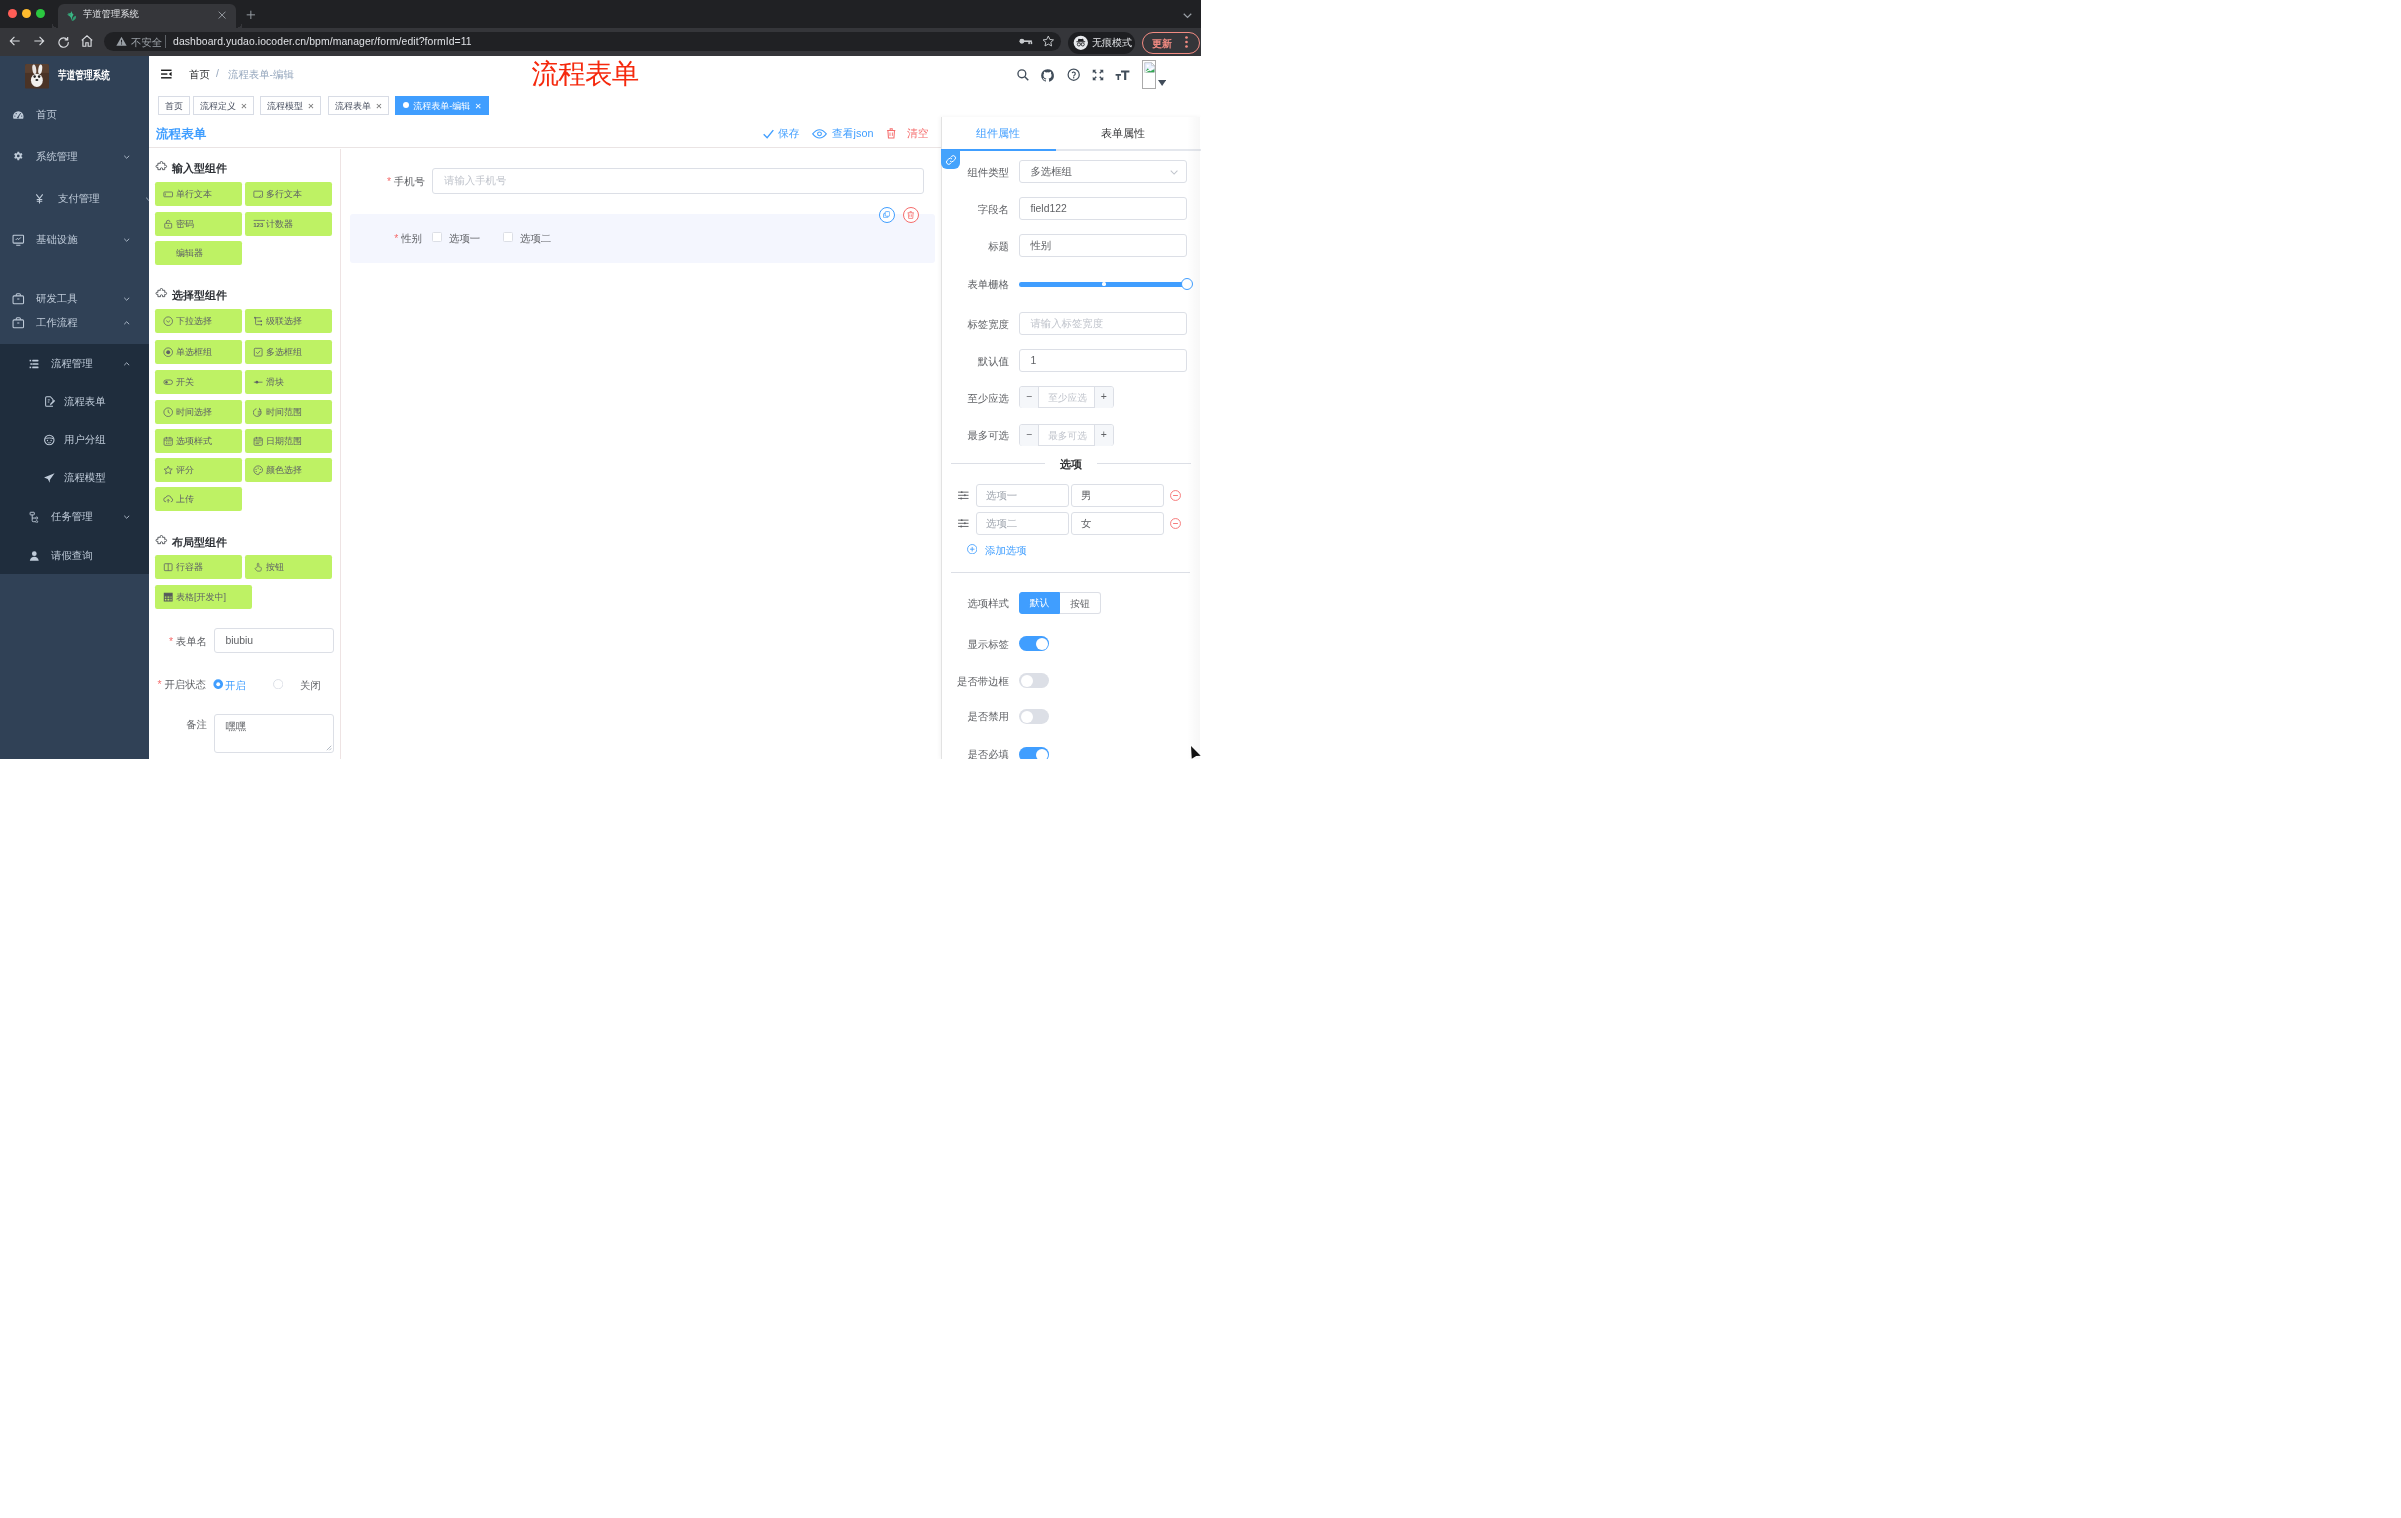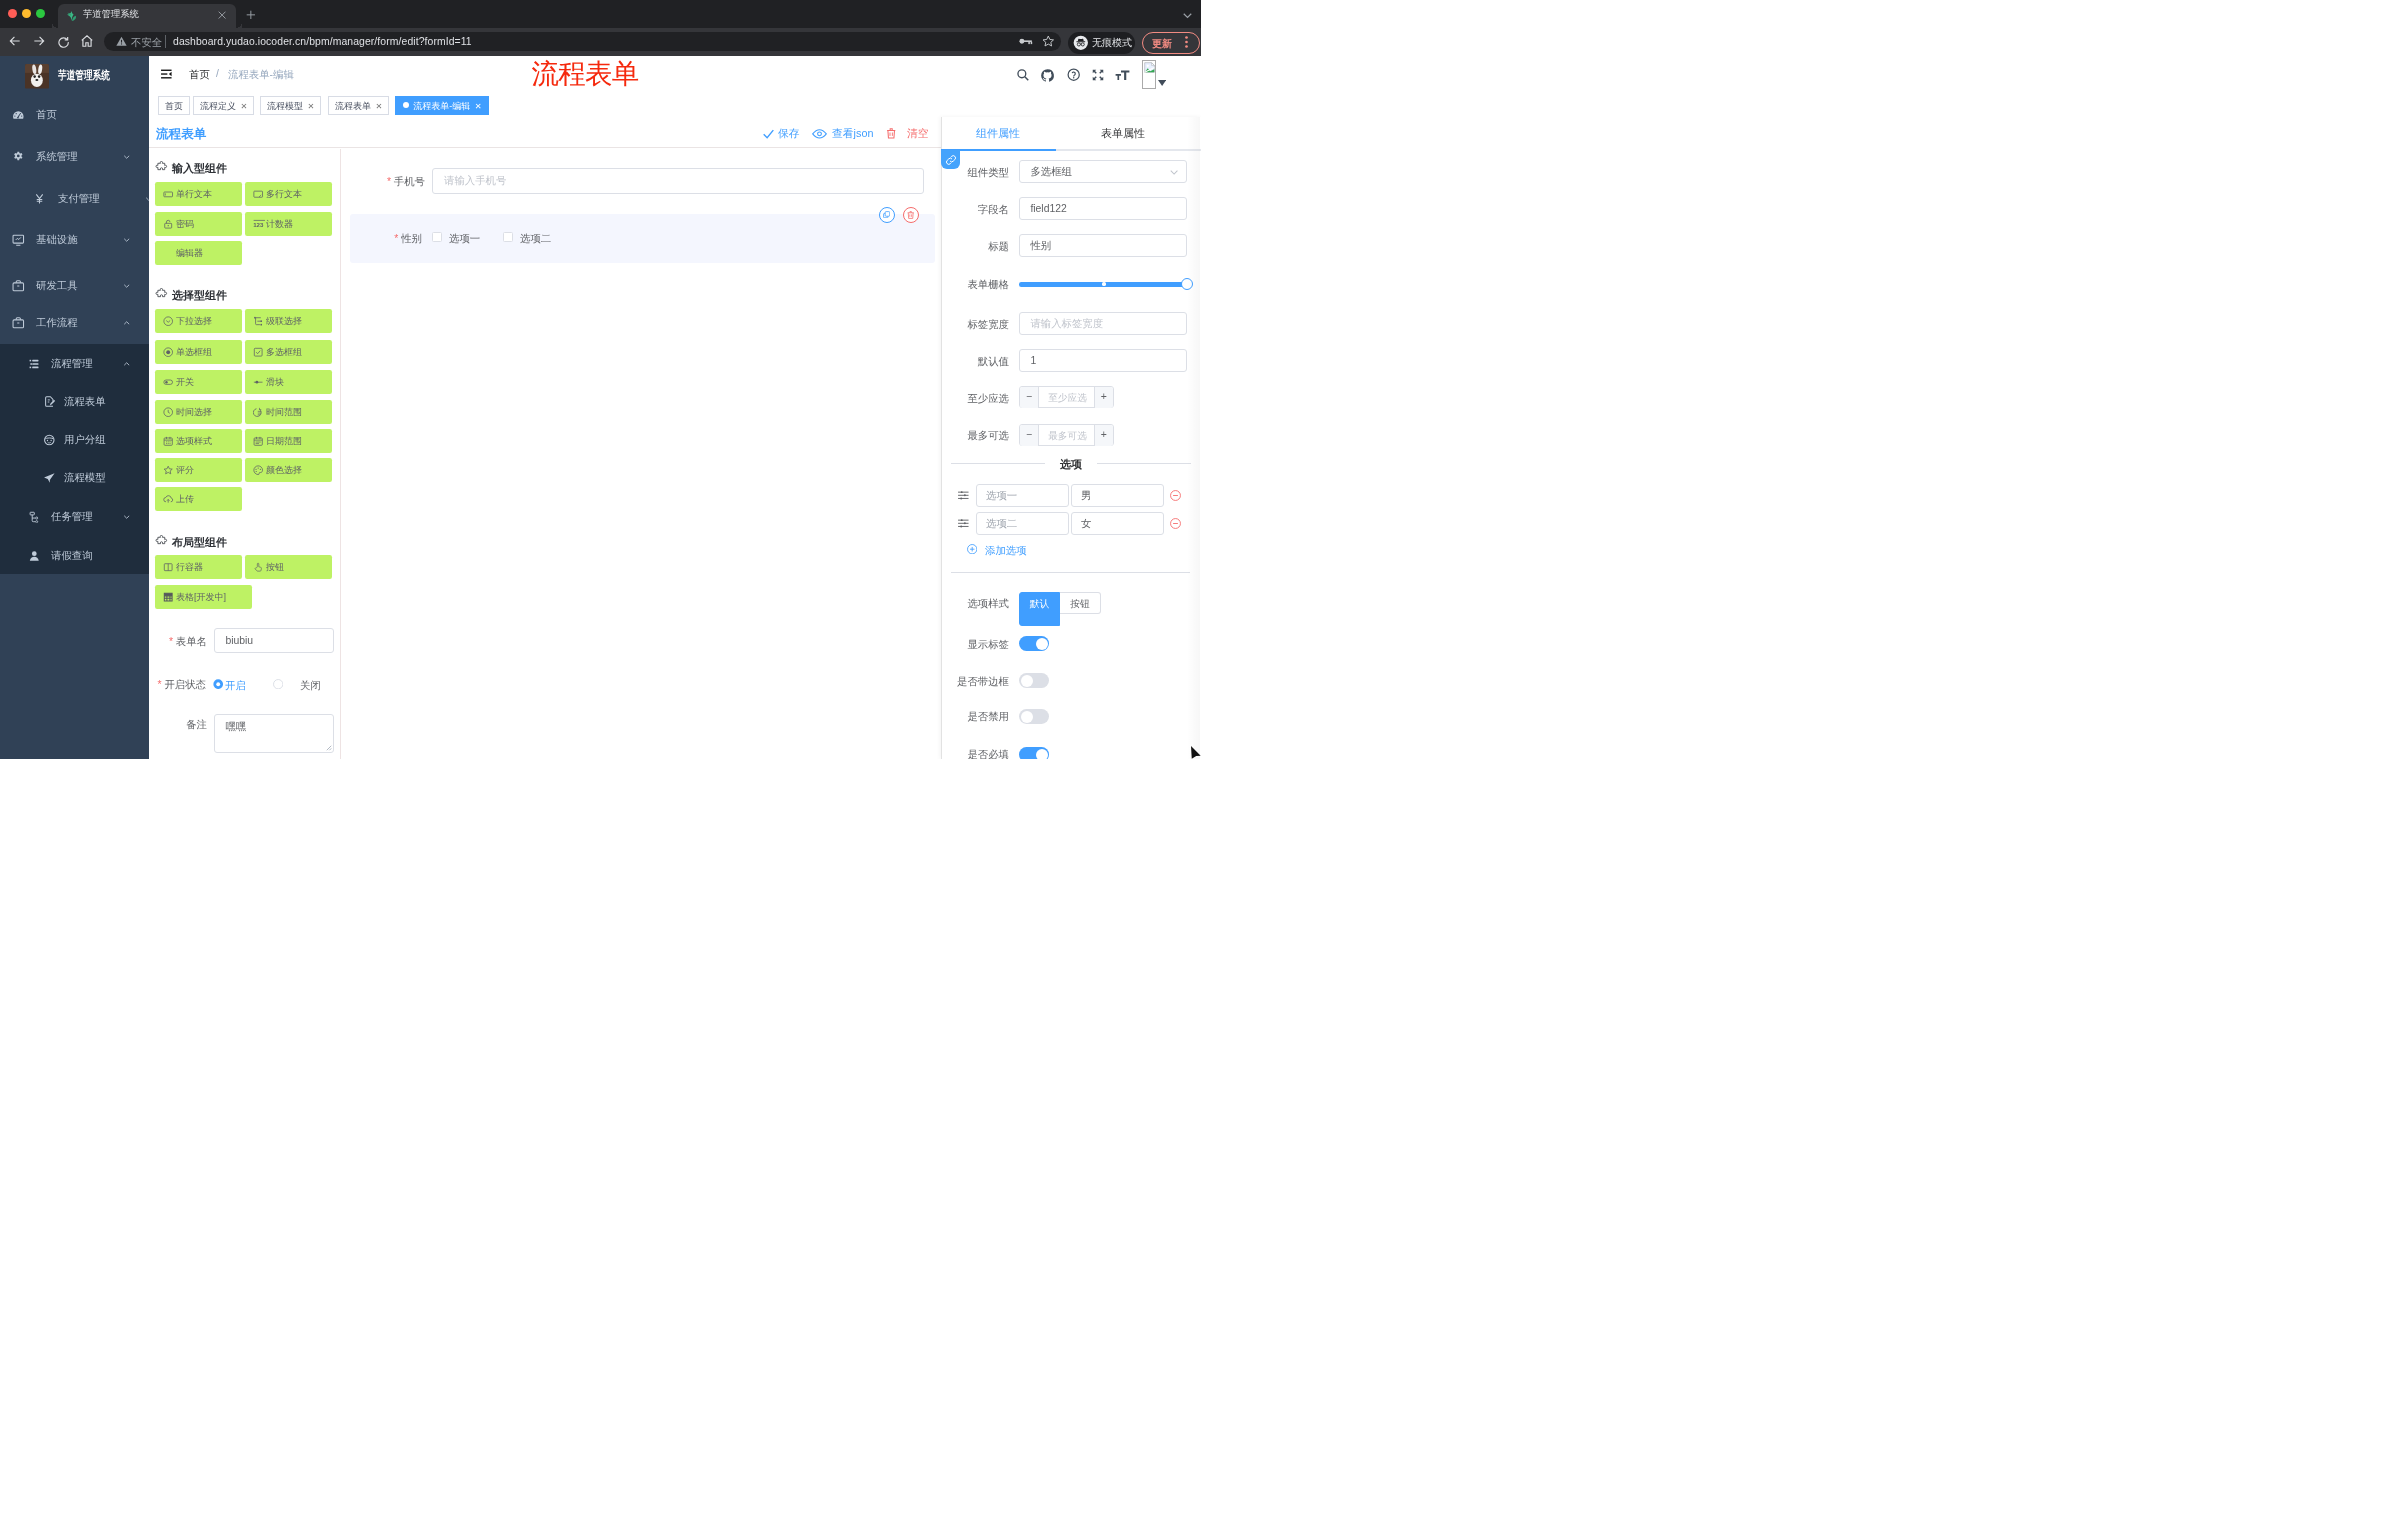--- a/index.html
+++ b/index.html
@@ -200,21 +200,21 @@
  <svg class="ic" viewBox="0 0 24 24">
         <rect x="2" y="3" width="20" height="15" rx="1.5" fill="none" stroke="#bfcbd9" stroke-width="2"></rect>
         <path d="M7 12l3-3 3 2 4-4" stroke="#bfcbd9" stroke-width="1.8" fill="none"></path>
         <path d="M8 22h8" stroke="#bfcbd9" stroke-width="2"></path>
       </svg>
  <span class="txt">基础设施</span>
  <svg class="ar" viewBox="0 0 12 12">
         <path d="M2 4l4 4 4-4" stroke="#bfcbd9" stroke-width="1.4" fill="none"></path>
       </svg>
     </div>
-<div class="abs mi" style="top:265px;padding-left:16px;">
+<div class="abs mi" style="top:278px;padding-left:16px;">
  <svg class="ic" viewBox="0 0 24 24">
         <rect x="2" y="6" width="20" height="15" rx="2" fill="none" stroke="#bfcbd9" stroke-width="2"></rect>
         <path d="M8 6V4a2 2 0 0 1 2-2h4a2 2 0 0 1 2 2v2" fill="none" stroke="#bfcbd9" stroke-width="2"></path>
         <path d="M10 12h4" stroke="#bfcbd9" stroke-width="2"></path>
       </svg>
  <span class="txt">研发工具</span>
  <svg class="ar" viewBox="0 0 12 12">
         <path d="M2 4l4 4 4-4" stroke="#bfcbd9" stroke-width="1.4" fill="none"></path>
       </svg>
     </div>
@@ -625,21 +625,21 @@
       <circle cx="8" cy="8" r="7.2" fill="none" stroke="#f56c6c" stroke-width="1.3"></circle>
       <path d="M4.5 8h7" stroke="#f56c6c" stroke-width="1.3"></path>
     </svg>
 <svg class="abs" style="left:967px;top:544px;" width="10.4" height="10.4" viewBox="0 0 16 16">
       <circle cx="8" cy="8" r="7.2" fill="none" stroke="#409eff" stroke-width="1.3"></circle>
       <path d="M4.5 8h7M8 4.5v7" stroke="#409eff" stroke-width="1.3"></path>
     </svg>
 <div class="abs" style="left:985px;top:544px;font-size:10.4px;color:#409eff;">添加选项</div>
 <div class="abs" style="left:951px;top:572px;width:239px;height:0.7px;background:#dcdfe6;"></div>
 <label class="fl" style="left:935px;top:597px;width:74px;">选项样式</label>
-<div class="abs" style="left:1019px;top:592px;width:41px;height:34px;background:#409eff;border:0.7px solid #409eff;border-radius:3px 0 0 3px;color:#fff;font-size:9.7px;text-align:center;line-height:21px;">默认</div>
+<div class="abs" style="left:1019px;top:592px;width:41px;height:22px;background:#409eff;border:0.7px solid #409eff;border-radius:3px 0 0 3px;color:#fff;font-size:9.7px;text-align:center;line-height:21px;font-family:Liberation Mono, monospace;">默认</div>
 <div class="abs" style="left:1060px;top:592px;width:41px;height:22px;background:#fff;border:0.7px solid #dcdfe6;border-left:none;border-radius:0 3px 3px 0;color:#606266;font-size:9.7px;text-align:center;line-height:21px;">按钮</div>
 <label class="fl" style="left:935px;top:638px;width:74px;">显示标签</label>
 <div class="abs swc sw-on" style="left:1019px;top:636px;">
       <span class="knob"></span>
     </div>
 <label class="fl" style="left:935px;top:675px;width:74px;">是否带边框</label>
 <div class="abs swc sw-off" style="left:1019px;top:673px;">
       <span class="knob"></span>
     </div>
 <label class="fl" style="left:935px;top:710px;width:74px;">是否禁用</label>

